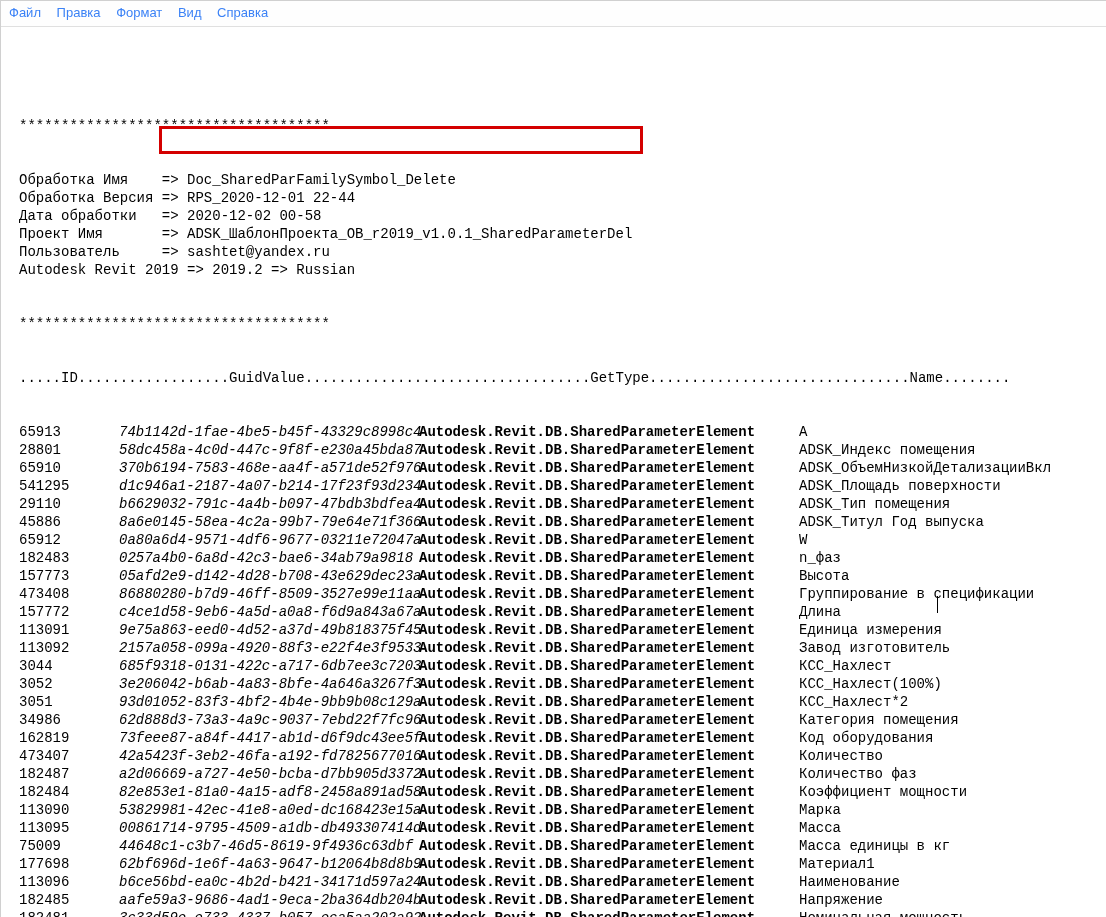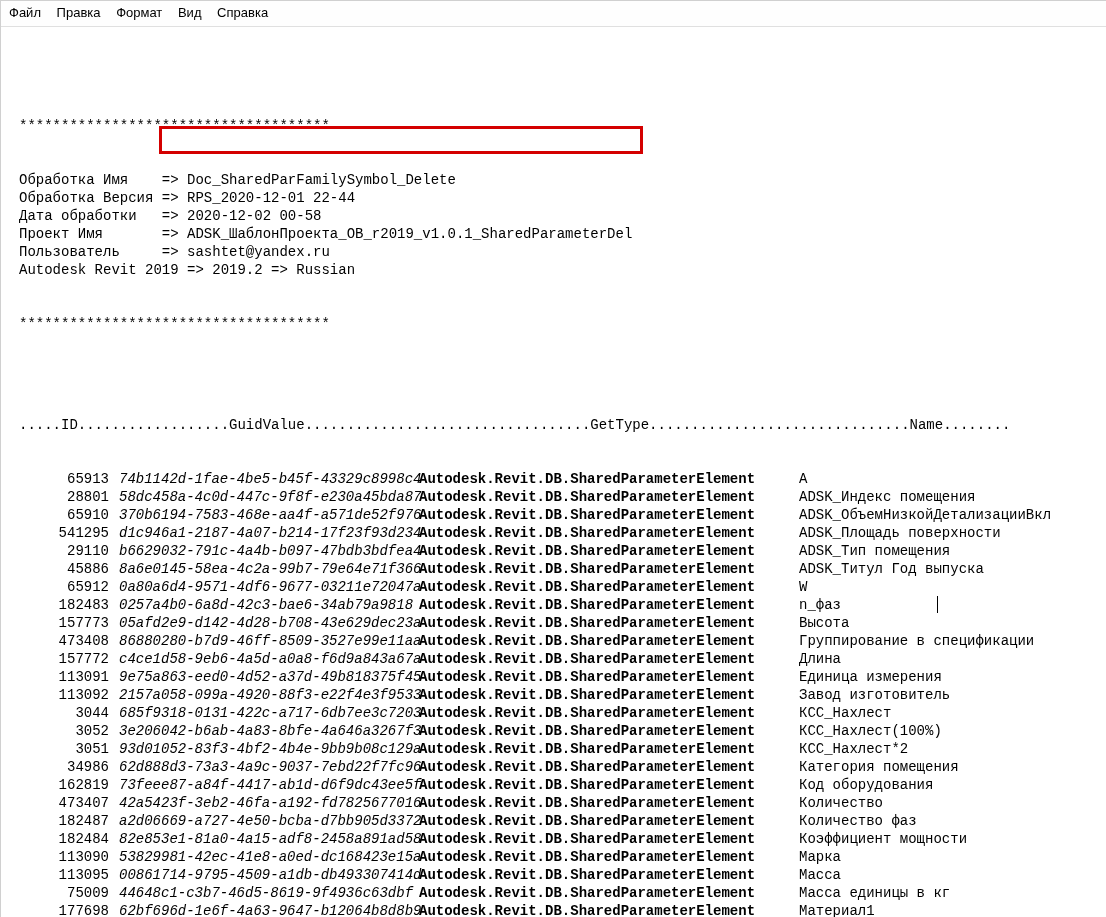--- a/index.html
+++ b/index.html
@@ -19,38 +19,38 @@
     box-sizing: border-box;
     border-left: 1px solid #d0d0d0;
     border-top: 1px solid #d0d0d0;
   }
   .menubar {
     font-family: "Segoe UI", Tahoma, sans-serif;
     font-size: 13px;
     padding: 3px 6px 4px 8px;
     border-bottom: 1px solid #e0e0e0;
     background: #fefefe;
-    color: #000000;
+    color: #3b82f6;
   }
   .menubar span {
     margin-right: 12px;
     cursor: default;
   }
   .content {
     padding: 0 10px 10px 18px;
     white-space: pre;
     position: relative;
   }
   .row { display: flex; }
-  .cell-id    { width: 90px;  text-align: right; padding-right: 10px; }
+  .cell-id    { width: 90px;  text-align: left; padding-right: 10px; }
   .cell-guid  { width: 300px; font-style: italic; }
   .cell-type  { width: 380px; font-weight: bold; }
   .cell-name  { flex: 1; }
   .sep { letter-spacing: 0; }
-  .header-line { white-space: pre; margin-top: 47px; }
+  .header-line { white-space: pre; }
   .highlight-box {
     position: absolute;
     border: 3px solid #d40000;
     pointer-events: none;
     z-index: 5;
     left: 158px;
     top: 99px;
     width: 478px;
     height: 22px;
   }

